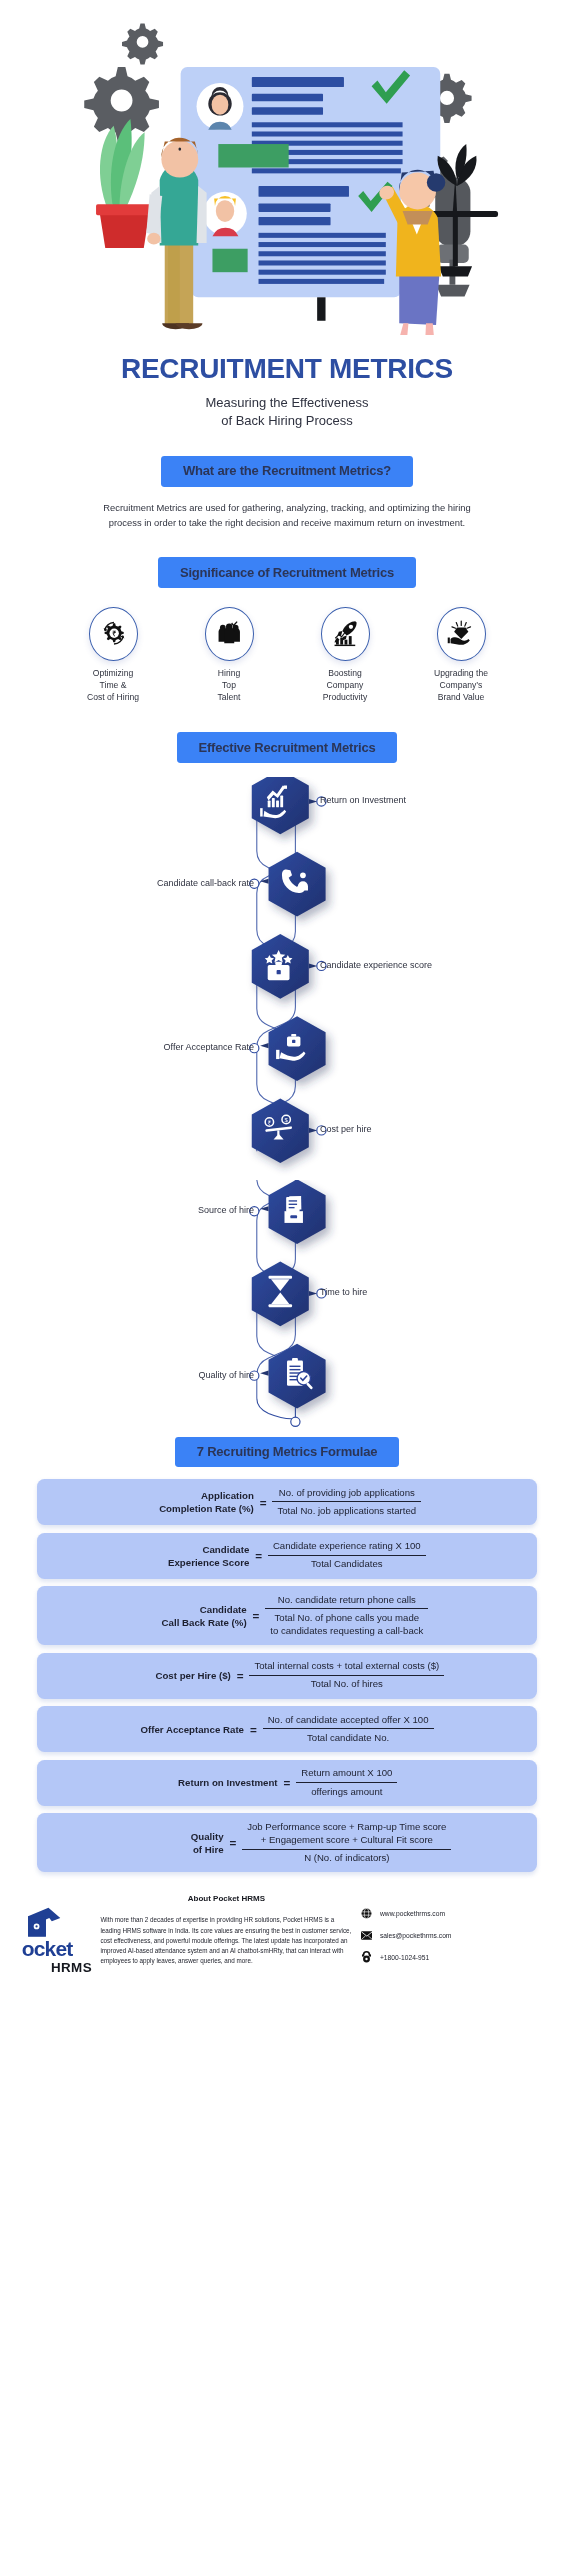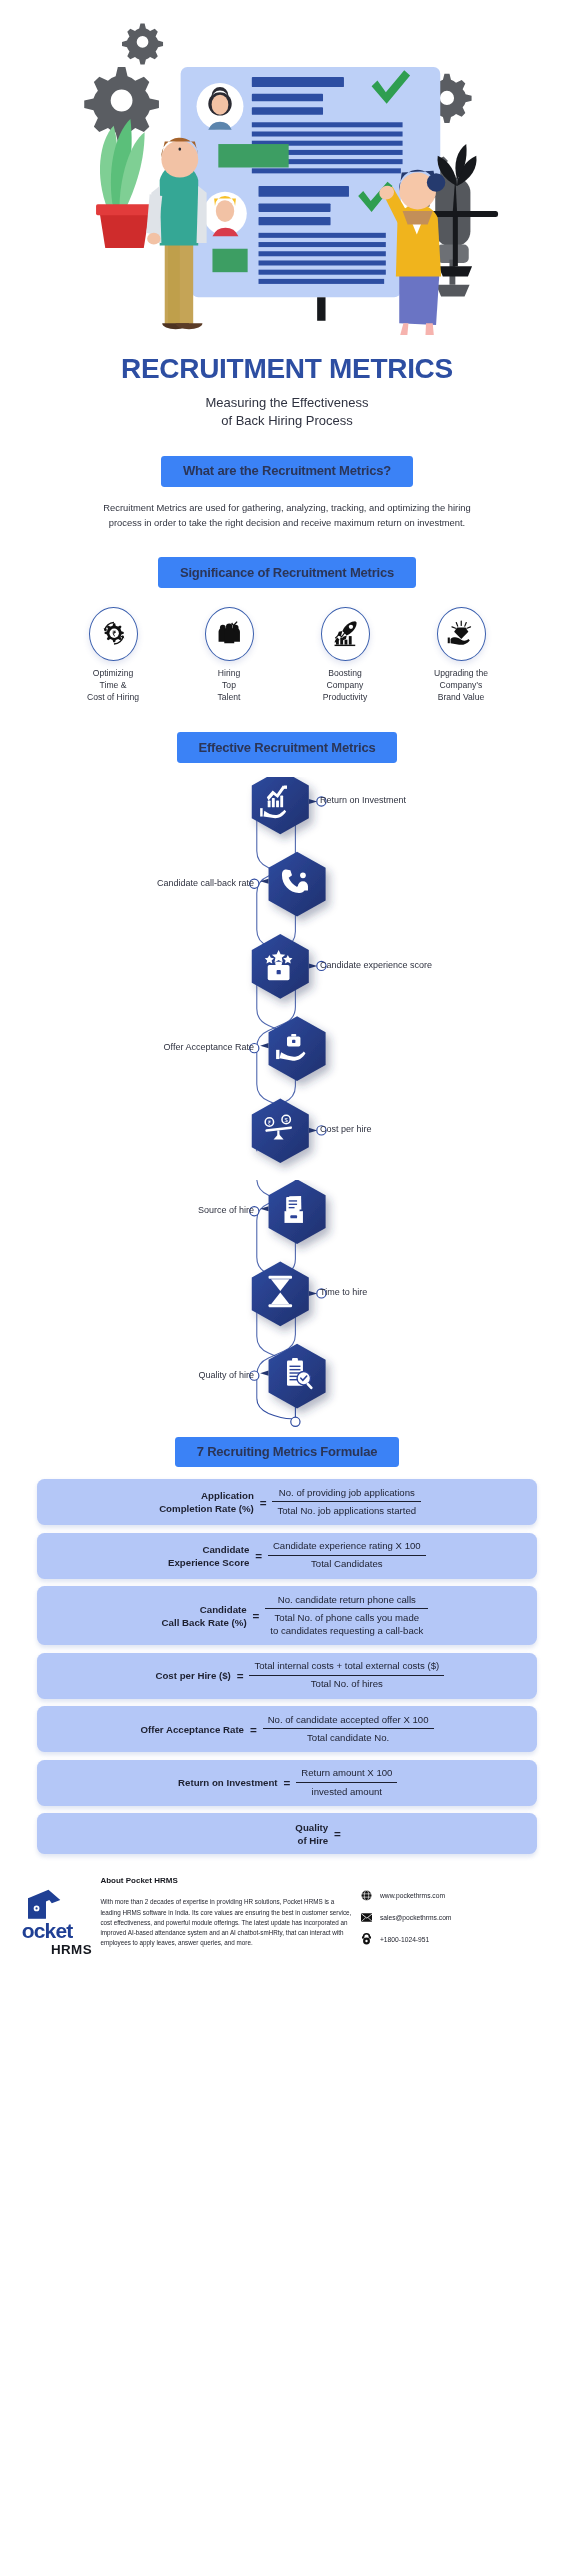--- a/index.html
+++ b/index.html
@@ -154,20 +154,21 @@
     padding: 0 20px;
     gap: 8.4px;
   }
   .logo-col { width: 72px; flex: none; padding-top: 11.7px; }
   .about-col { width: 252px; flex: none; }
   .about-title {
     font-weight: bold;
     font-size: 8px;
     color: #16181f;
     margin-bottom: 12px;
+    text-align: center;
   }
   .about-text {
     font-size: 6.3px;
     line-height: 1.62;
     color: #22242e;
   }
   .contact-col { flex: 1; padding-top: 13.4px; }
   .contact-row {
     display: flex;
     align-items: center;
@@ -634,28 +635,33 @@
       <div class="f-num">No. of candidate accepted offer X 100</div>
       <div class="f-den">Total candidate No.</div>
     </div>
   </div>
 
   <div class="formula-box">
     <div class="f-name">Return on Investment</div>
     <div class="f-eq">=</div>
     <div class="f-frac">
       <div class="f-num">Return amount X 100</div>
-      <div class="f-den">invested amount</div>
+      <div class="f-den">offerings amount</div>
     </div>
   </div>
 
   <div class="formula-box">
     <div class="f-name">Quality
 of Hire</div>
     <div class="f-eq">=</div>
+    <div class="f-frac">
+      <div class="f-num">Job Performance score + Ramp-up Time score
++ Engagement score + Cultural Fit score</div>
+      <div class="f-den">N (No. of indicators)</div>
+    </div>
   </div>
 
 </div>
 
 <div class="footer">
 
   <div class="logo-col">
     <svg width="39" height="34" viewBox="0 0 46 40" style="display:block;margin-left:3.4px;">
       <path d="M6 12 l24-10 14 12 -10 4 -3-4 -4 2 0 20 -21 0z" fill="#1f3f94"></path>
       <path d="M6 12 l21 0 0 24 -21 0z" fill="#1f3f94"></path>

